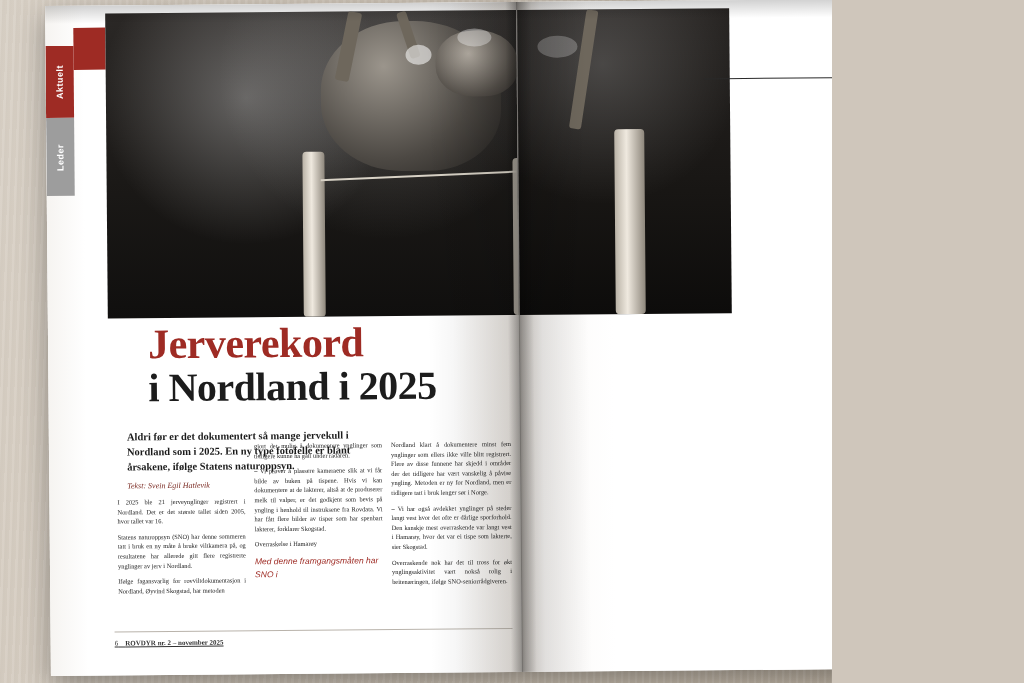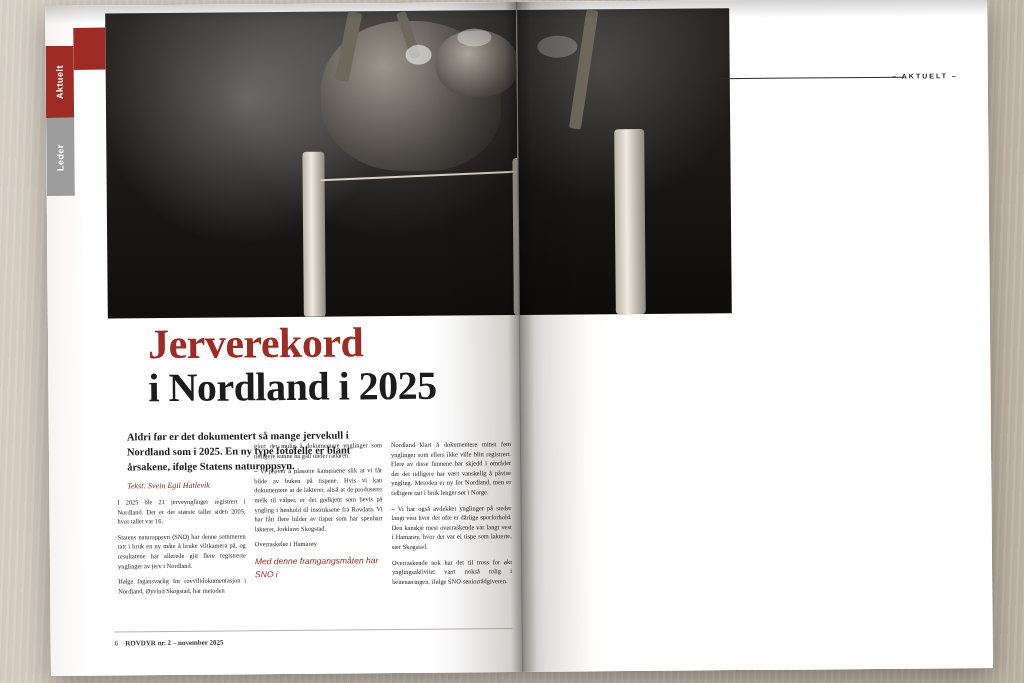--- a/index.html
+++ b/index.html
@@ -1,21 +1,21 @@
 <!DOCTYPE html>
 <html><head>
 <meta charset="utf-8">
 <style>
   html,body{margin:0;padding:0;}
   body{
     width:1024px;height:683px;overflow:hidden;
     background:#cfc6bb;
     font-family:"Liberation Sans", sans-serif;
   }
-  #stage{position:relative;width:1024px;height:683px;overflow:hidden;}
+  #stage{position:relative;width:832px;height:683px;overflow:hidden;}
 
   
   .desk{position:absolute;inset:0;background:
      linear-gradient(100deg,#d8d0c5 0%,#cfc5b8 35%,#c6bcae 70%,#bdb2a3 100%);}
   .desk-grain{position:absolute;inset:0;opacity:.35;
      background:repeating-linear-gradient(92deg,rgba(255,255,255,.25) 0px,rgba(255,255,255,.25) 2px,rgba(0,0,0,.05) 3px,rgba(0,0,0,.02) 7px);}
 
   
   .spread{position:absolute;left:48px;top:2px;width:942px;height:670px;
      transform:rotate(-0.5deg);
@@ -78,21 +78,21 @@
   
   .lc1{left:68px;top:492px;width:128px;font-size:6.4px;line-height:1.5;}
   .lc2{left:205px;top:437px;width:128px;font-size:6.4px;line-height:1.5;}
   .lc3{left:342px;top:437px;width:120px;font-size:6.4px;line-height:1.5;}
 
   .kicker{position:absolute;right:30px;top:74px;
      font-family:"Liberation Sans",sans-serif;font-size:7px;letter-spacing:2px;color:#1d1d1d;font-weight:bold;}
   .kicker-rule{position:absolute;right:84px;top:78px;width:200px;height:1px;background:#2a2a2a;}
 
   
-  .folio{position:absolute;font-family:"Liberation Serif",serif;font-size:7px;color:#333;}
+  .folio{position:absolute;font-family:"Liberation Serif",serif;font-size:7px;color:#333;text-decoration:underline;}
   .folio-left{left:64px;top:634px;}
   .folio b{font-weight:bold;}
   .rule-left{position:absolute;left:64px;top:626px;width:398px;height:1px;background:#b9b3ab;}
 
   
   .shade-l{position:absolute;left:380px;top:0;width:92px;height:670px;
      background:linear-gradient(90deg,rgba(0,0,0,0),rgba(0,0,0,.12));pointer-events:none;}
   .shade-r{position:absolute;left:471px;top:0;width:70px;height:670px;
      background:linear-gradient(90deg,rgba(0,0,0,.16),rgba(0,0,0,0));pointer-events:none;}
   .topshadow{position:absolute;left:0;top:0;width:942px;height:18px;

